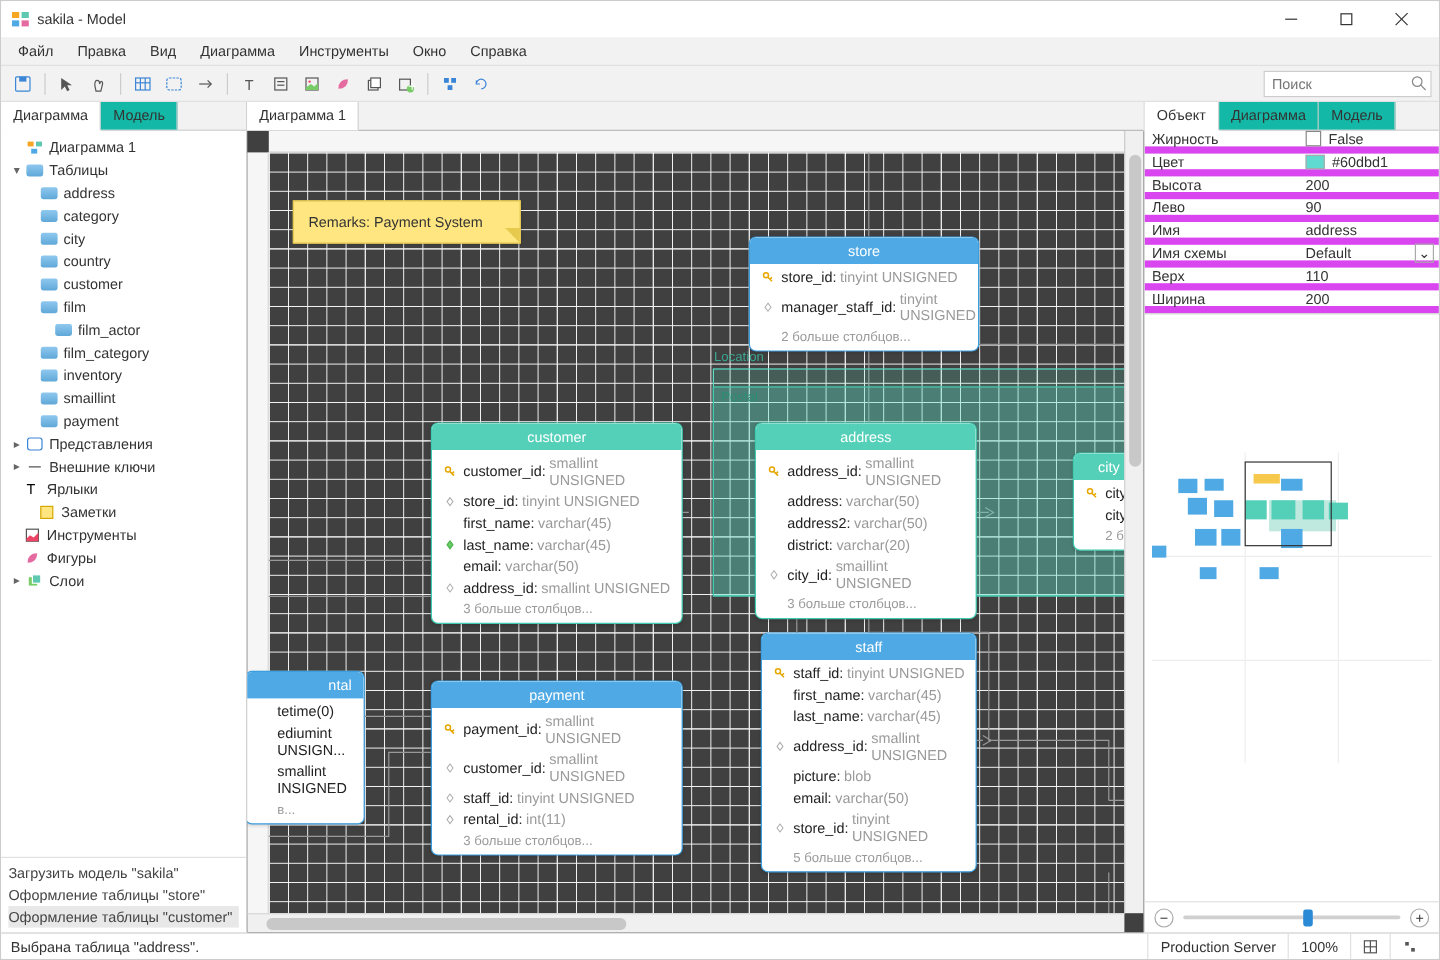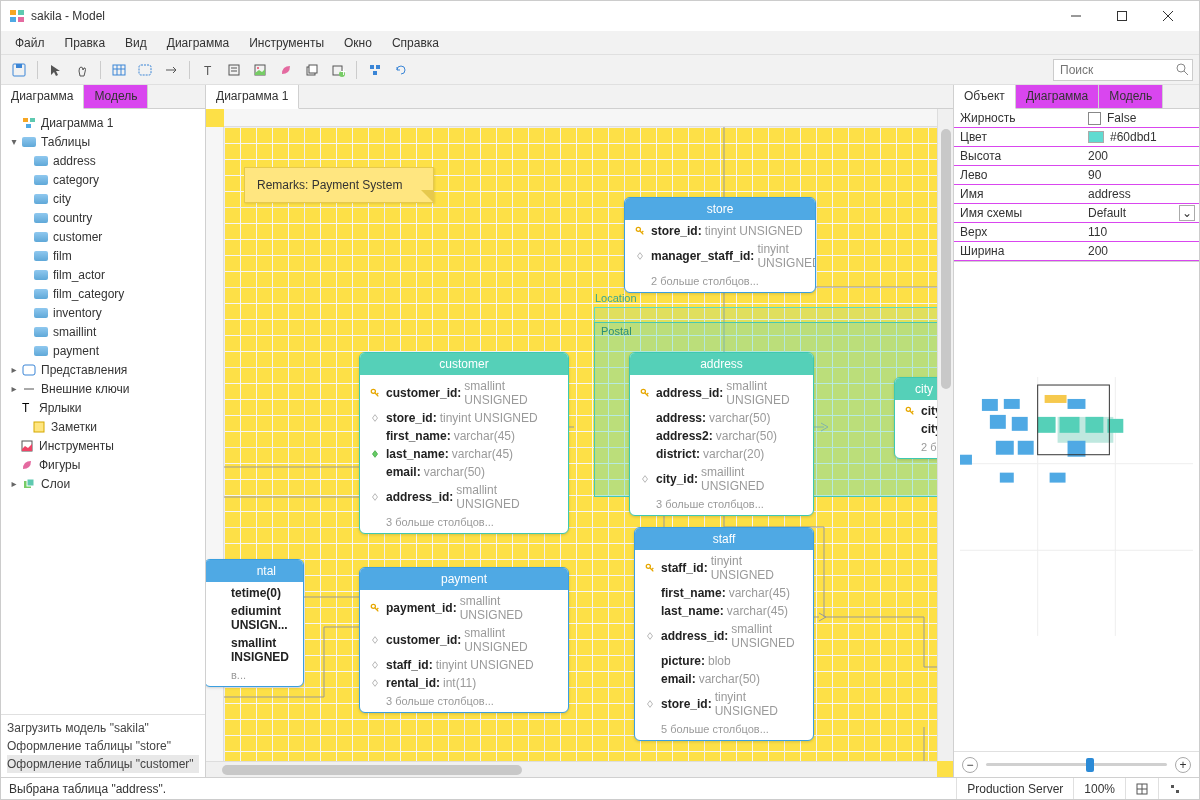--- a/index.html
+++ b/index.html
@@ -15,33 +15,33 @@
 .menubar .mitem{padding:3px 10px;cursor:default}
 .toolbar{height:30px;display:flex;align-items:center;padding:0 6px;background:#f2f2f2;border-bottom:1px solid #e0e0e0;gap:2px}
 .toolbar .tbtn{width:24px;height:24px;display:flex;align-items:center;justify-content:center;border-radius:2px}
 .toolbar .sep{width:1px;height:18px;background:#ccc;margin:0 4px}
 .toolbar .searchwrap{margin-left:auto;position:relative}
 .toolbar .search{width:140px;height:22px;border:1px solid #ccc;padding:2px 22px 2px 6px;font-size:12px}
 .toolbar .searchicon{position:absolute;right:4px;top:3px;color:#888}
 .body{flex:1;display:flex;min-height:0}
 .leftpanel{width:205px;display:flex;flex-direction:column;border-right:1px solid #d0d0d0;background:#fff}
 .tabstrip{height:24px;display:flex;border-bottom:1px solid #d0d0d0;background:#f2f2f2}
-.tab{padding:4px 10px;border-right:1px solid #d0d0d0;background:#d946ef;cursor:default}
+.tab{padding:4px 10px;border-right:1px solid #d0d0d0;background:#14b8a6;cursor:default}
 .tab.active{background:#fff;border-bottom:1px solid #fff;margin-bottom:-1px}
 .tree{flex:1;overflow:auto;padding:4px 0}
 .tnode{display:flex;align-items:center;height:19px;padding:0 4px;cursor:default;white-space:nowrap}
 .tnode .tw{width:14px;text-align:center;color:#666;font-size:10px}
 .tnode .ticon{width:16px;height:14px;margin-right:4px;display:inline-flex;align-items:center;justify-content:center}
 .tablei{width:14px;height:10px;background:linear-gradient(#8fc8ef,#5fa8d8);border-radius:2px}
 .history{border-top:1px solid #e0e0e0;padding:4px 6px;font-size:12px}
 .history div{padding:2px 0;color:#444}
 .history div.sel{background:#e8e8e8}
 .center{flex:1;display:flex;flex-direction:column;min-width:0}
 .doctabs{height:24px;display:flex;background:#f2f2f2;border-bottom:1px solid #d0d0d0}
-.canvaswrap{flex:1;position:relative;overflow:hidden;background:#fde047}
+.canvaswrap{flex:1;position:relative;overflow:hidden;background:#404040}
 .canvas{position:absolute;left:0;top:0;right:16px;bottom:16px;overflow:hidden}
 .rulerH{position:absolute;left:18px;top:0;right:0;height:18px;background:#f6f6f6;border-bottom:1px solid #ddd}
 .rulerV{position:absolute;left:0;top:18px;width:18px;bottom:0;background:#f6f6f6;border-right:1px solid #ddd}
 .grid{position:absolute;left:18px;top:18px;right:0;bottom:0;
  background-image:linear-gradient(#eee 1px,transparent 1px),linear-gradient(90deg,#eee 1px,transparent 1px),linear-gradient(#f5f5f5 1px,transparent 1px),linear-gradient(90deg,#f5f5f5 1px,transparent 1px);
  background-size:80px 80px,80px 80px,16px 16px,16px 16px}
 .scrollH{position:absolute;left:0;bottom:0;right:16px;height:16px;background:#f0f0f0;border-top:1px solid #ddd}
 .scrollV{position:absolute;right:0;top:0;bottom:16px;width:16px;background:#f0f0f0;border-left:1px solid #ddd}
 .scrollH .thumb{position:absolute;height:10px;top:3px;background:#c8c8c8;border-radius:5px}
 .scrollV .thumb{position:absolute;width:10px;left:3px;background:#c8c8c8;border-radius:5px}
@@ -52,29 +52,29 @@
 .subregion{position:absolute;background:rgba(93,219,196,.28);border:1px solid #47c9b0}
 .subregion .rlabel{position:absolute;top:2px;left:6px;font-size:11px;color:#2a8d77}
 .entity{position:absolute;background:#fff;border:1px solid #3a9fe0;border-radius:6px;box-shadow:0 1px 3px rgba(0,0,0,.15);overflow:hidden}
 .entity.teal{border-color:#3ec9b0}
 .entity.sel{border:1px solid #3ec9b0}
 .ehdr{background:#4fa9e4;color:#fff;text-align:center;padding:4px 6px;font-size:12px}
 .entity.teal .ehdr{background:#55d0b8}
 .ebody{padding:2px 0}
 .erow{display:flex;align-items:center;padding:2px 8px;font-size:11px;line-height:14px}
 .erow .ri{width:14px;height:12px;margin-right:4px;flex-shrink:0;display:inline-flex;align-items:center;justify-content:center}
-.erow .cn{color:#222;font-weight:700}
+.erow .cn{color:#222;font-weight:400}
 .erow .ct{color:#9a9a9a;margin-left:3px}
 .erow.more{color:#9a9a9a;padding-left:26px;font-style:normal}
 .keyicon{width:10px;height:10px}
 .handles{position:absolute;inset:-5px;pointer-events:none}
 .conn{position:absolute;stroke:#999;fill:none;stroke-width:1}
 .rightpanel{width:246px;display:flex;flex-direction:column;border-left:1px solid #d0d0d0;background:#fff}
 .propgrid{flex:0 0 auto}
-.prow{display:flex;border-bottom:1px solid #d946ef;height:19px;align-items:center}
+.prow{display:flex;border-bottom:6px solid #d946ef;height:19px;align-items:center}
 .prow .pk{width:130px;padding:0 6px;color:#333}
 .prow .pv{flex:1;padding:0 4px;display:flex;align-items:center;gap:6px}
 .cbox{width:13px;height:13px;border:1px solid #888;display:inline-block}
 .swatch{width:16px;height:12px;border:1px solid #aaa;display:inline-block}
 .minimapwrap{flex:1;display:flex;flex-direction:column;border-top:1px solid #d0d0d0}
 .minimap{flex:1;position:relative;background:#fff;margin:6px}
 .minimap svg{width:100%;height:100%}
 .zoombar{height:26px;display:flex;align-items:center;padding:0 8px;gap:8px;border-top:1px solid #e0e0e0}
 .zoombar .track{flex:1;height:3px;background:#d0d0d0;position:relative;border-radius:2px}
 .zoombar .zthumb{position:absolute;top:-5px;width:8px;height:14px;background:#2b8ad6;border-radius:2px}
@@ -283,21 +283,21 @@
                 <div class="tablei"></div>
               </span>
               <span>customer</span>
             </div>
             <div class="tnode" style="padding-left: 32px;">
               <span class="ticon">
                 <div class="tablei"></div>
               </span>
               <span>film</span>
             </div>
-            <div class="tnode" style="padding-left: 32px;">
+            <div class="tnode" style="padding-left: 32px; margin-left: 12px;">
               <span class="ticon">
                 <div class="tablei"></div>
               </span>
               <span>film_actor</span>
             </div>
             <div class="tnode" style="padding-left: 32px;">
               <span class="ticon">
                 <div class="tablei"></div>
               </span>
               <span>film_category</span>
@@ -668,21 +668,21 @@
                       </svg>
                     </span>
                     <span class="cn">store_id:</span>
                     <span class="ct">tinyint UNSIGNED</span>
                   </div>
                   <div class="erow more">5 больше столбцов...</div>
                 </div>
       </div>
 
       <div class="entity" style="left:-20px;top:432px;width:100px">
-       <div class="ehdr" style="text-align:right;padding-right:27px">ntal</div>
+       <div class="ehdr" style="text-align:right;padding-right:10px">ntal</div>
        <div class="ebody" id="ent-rental">
                   <div class="erow">
                     <span class="ri"></span>
                     <span class="cn">tetime(0)</span>
                     <span class="ct"></span>
                   </div>
                   <div class="erow">
                     <span class="ri"></span>
                     <span class="cn">ediumint UNSIGN...</span>
                     <span class="ct"></span>

